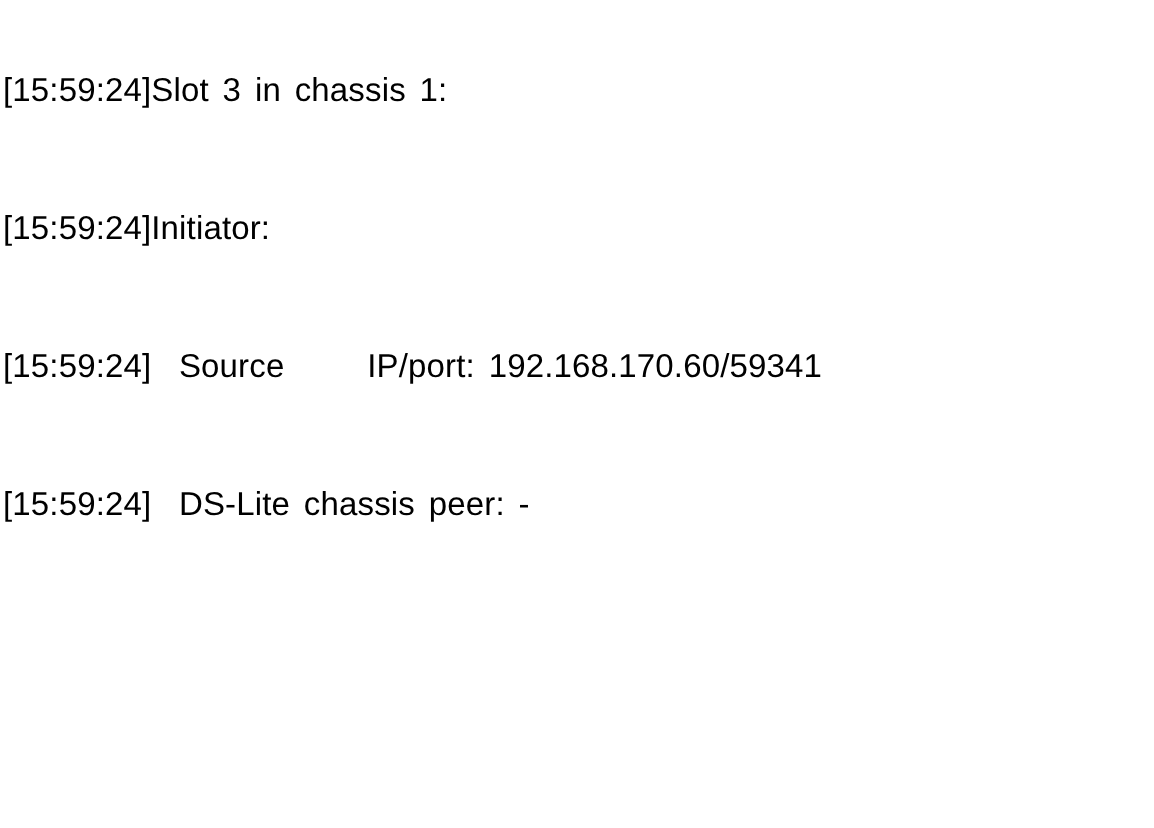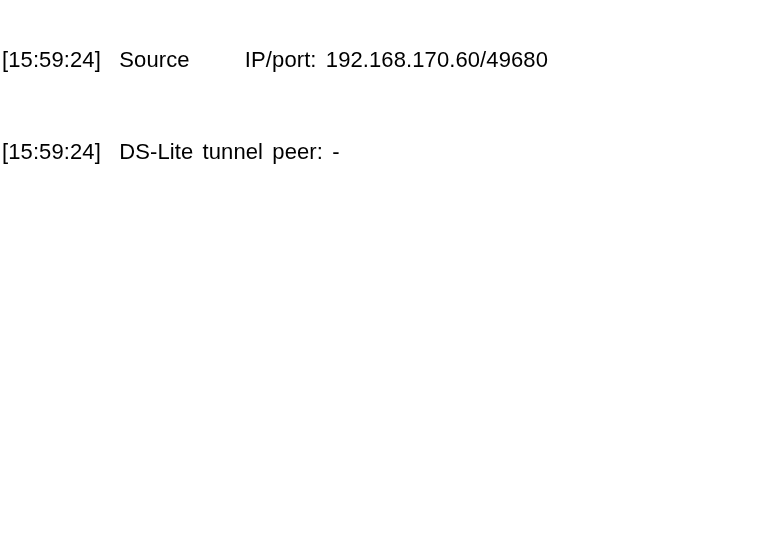--- a/index.html
+++ b/index.html
@@ -27,22 +27,24 @@
     letter-spacing: 0.1px;
   }
   .log-line {
     height: 30.6px;
   }
 </style>
 </head>
 <body>
 
 <div class="terminal">
-  <div class="log-line">[15:59:24]  Source      IP/port: 192.168.170.60/49680</div>
-  <div class="log-line">[15:59:24]  DS-Lite tunnel peer: -</div>
+  <div class="log-line">[15:59:24]Slot 3 in chassis 1:</div>
+  <div class="log-line">[15:59:24]Initiator:</div>
+  <div class="log-line">[15:59:24]  Source      IP/port: 192.168.170.60/59341</div>
+  <div class="log-line">[15:59:24]  DS-Lite chassis peer: -</div>
   
   
   
   
   
   
   
   
   
   

